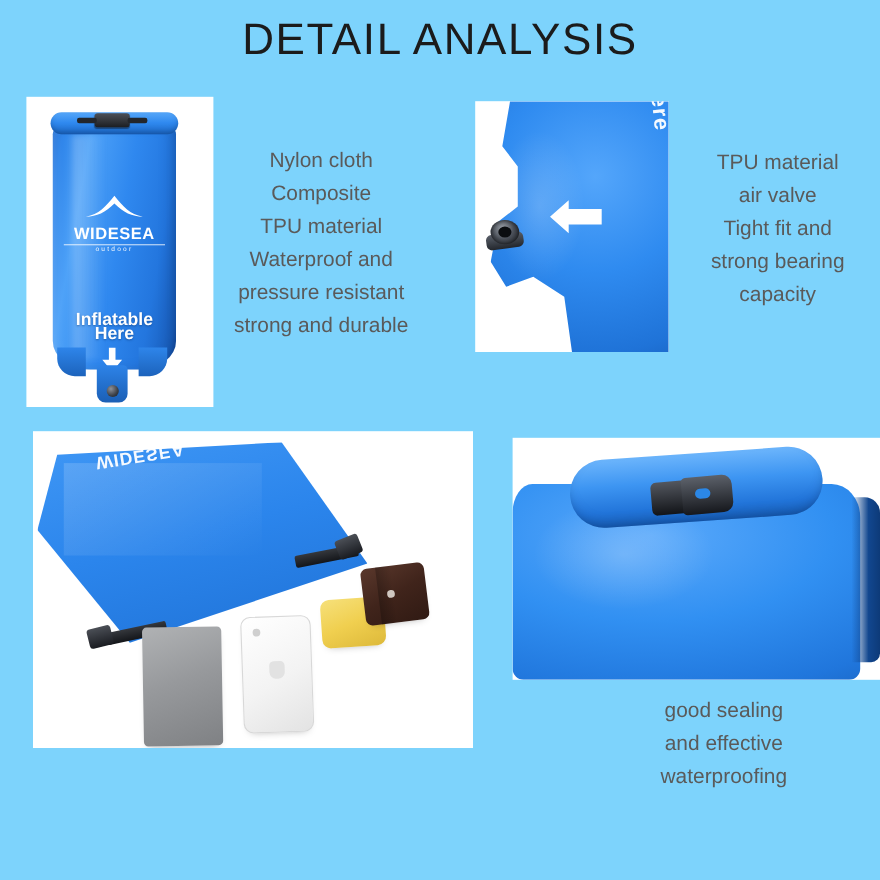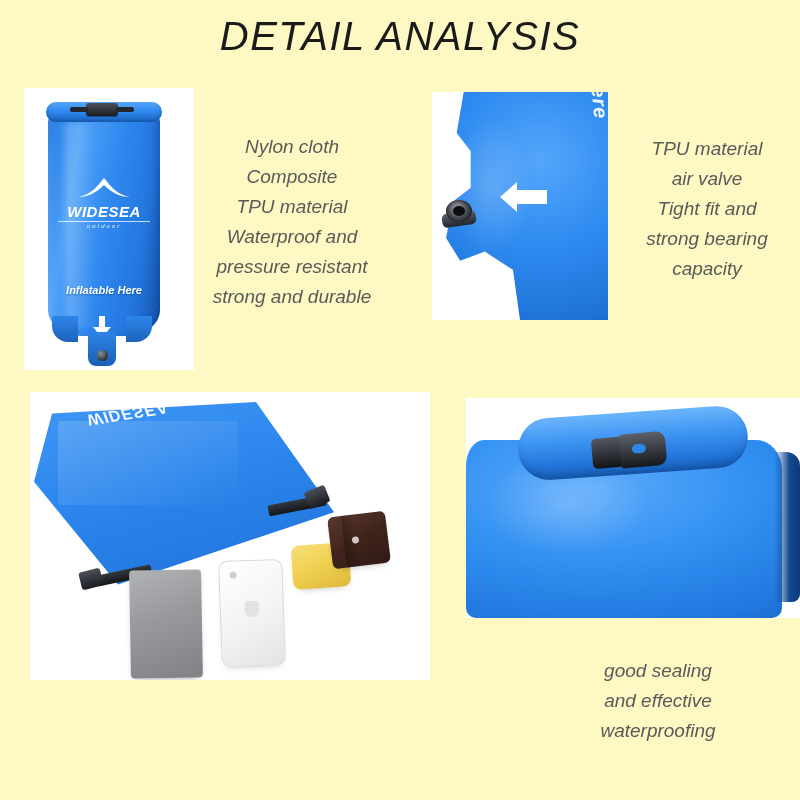--- a/index.html
+++ b/index.html
@@ -12,22 +12,21 @@
     height: 800px;
     position: relative;
     overflow: hidden;
     font-family: "Liberation Sans", sans-serif;
     color: #4a4a4a;
   }
   #page {
     position: relative;
     width: 800px;
     height: 800px;
-    background: #fef9c3;
-    font-style: italic;
+    background: #7dd3fc;
   }
 
   
   .page-title {
     position: absolute;
     top: 14px;
     left: 0;
     width: 800px;
     text-align: center;
     font-size: 40px;
@@ -44,21 +43,21 @@
     color: #5a5a5a;
     font-size: 19px;
     line-height: 30px;
     font-weight: 400;
     font-family: "Liberation Sans", sans-serif;
     white-space: pre-line;
   }
   #caption-1 { left: 186px; top: 132px; width: 212px; }
   #caption-2 { left: 614px; top: 134px; width: 186px; }
   #caption-3 { left: 18px; top: 698px; width: 420px; }
-  #caption-4 { left: 548px; top: 656px; width: 220px; }
+  #caption-4 { left: 548px; top: 632px; width: 220px; }
 
   
   .photo {
     position: absolute;
     overflow: hidden;
     background: #ffffff;
   }
 
   
   #photo-bag-standing { left: 24px; top: 88px; width: 170px; height: 282px; }
@@ -131,21 +130,21 @@
     font-size: 6px; letter-spacing: 2px; margin-top: 1px; opacity:.92;
     font-family: "Liberation Sans", sans-serif;
   }
   .logo-rule { margin-top:1px; height:1px; background:rgba(255,255,255,.75); }
   .bag-inflate {
     position: absolute;
     left: 30px; top: 196px;
     width: 100px;
     text-align: center;
     color: #ffffff;
-    font-size: 11px;
+    font-size: 16px;
     font-weight: 700;
     line-height: 13px;
     font-family: "Liberation Sans", sans-serif;
     text-shadow: 0 1px 2px rgba(0,40,90,.45);
   }
   .bag-arrow-down {
     position: absolute;
     left: 68px; top: 228px;
     width: 20px; height: 22px;
   }

